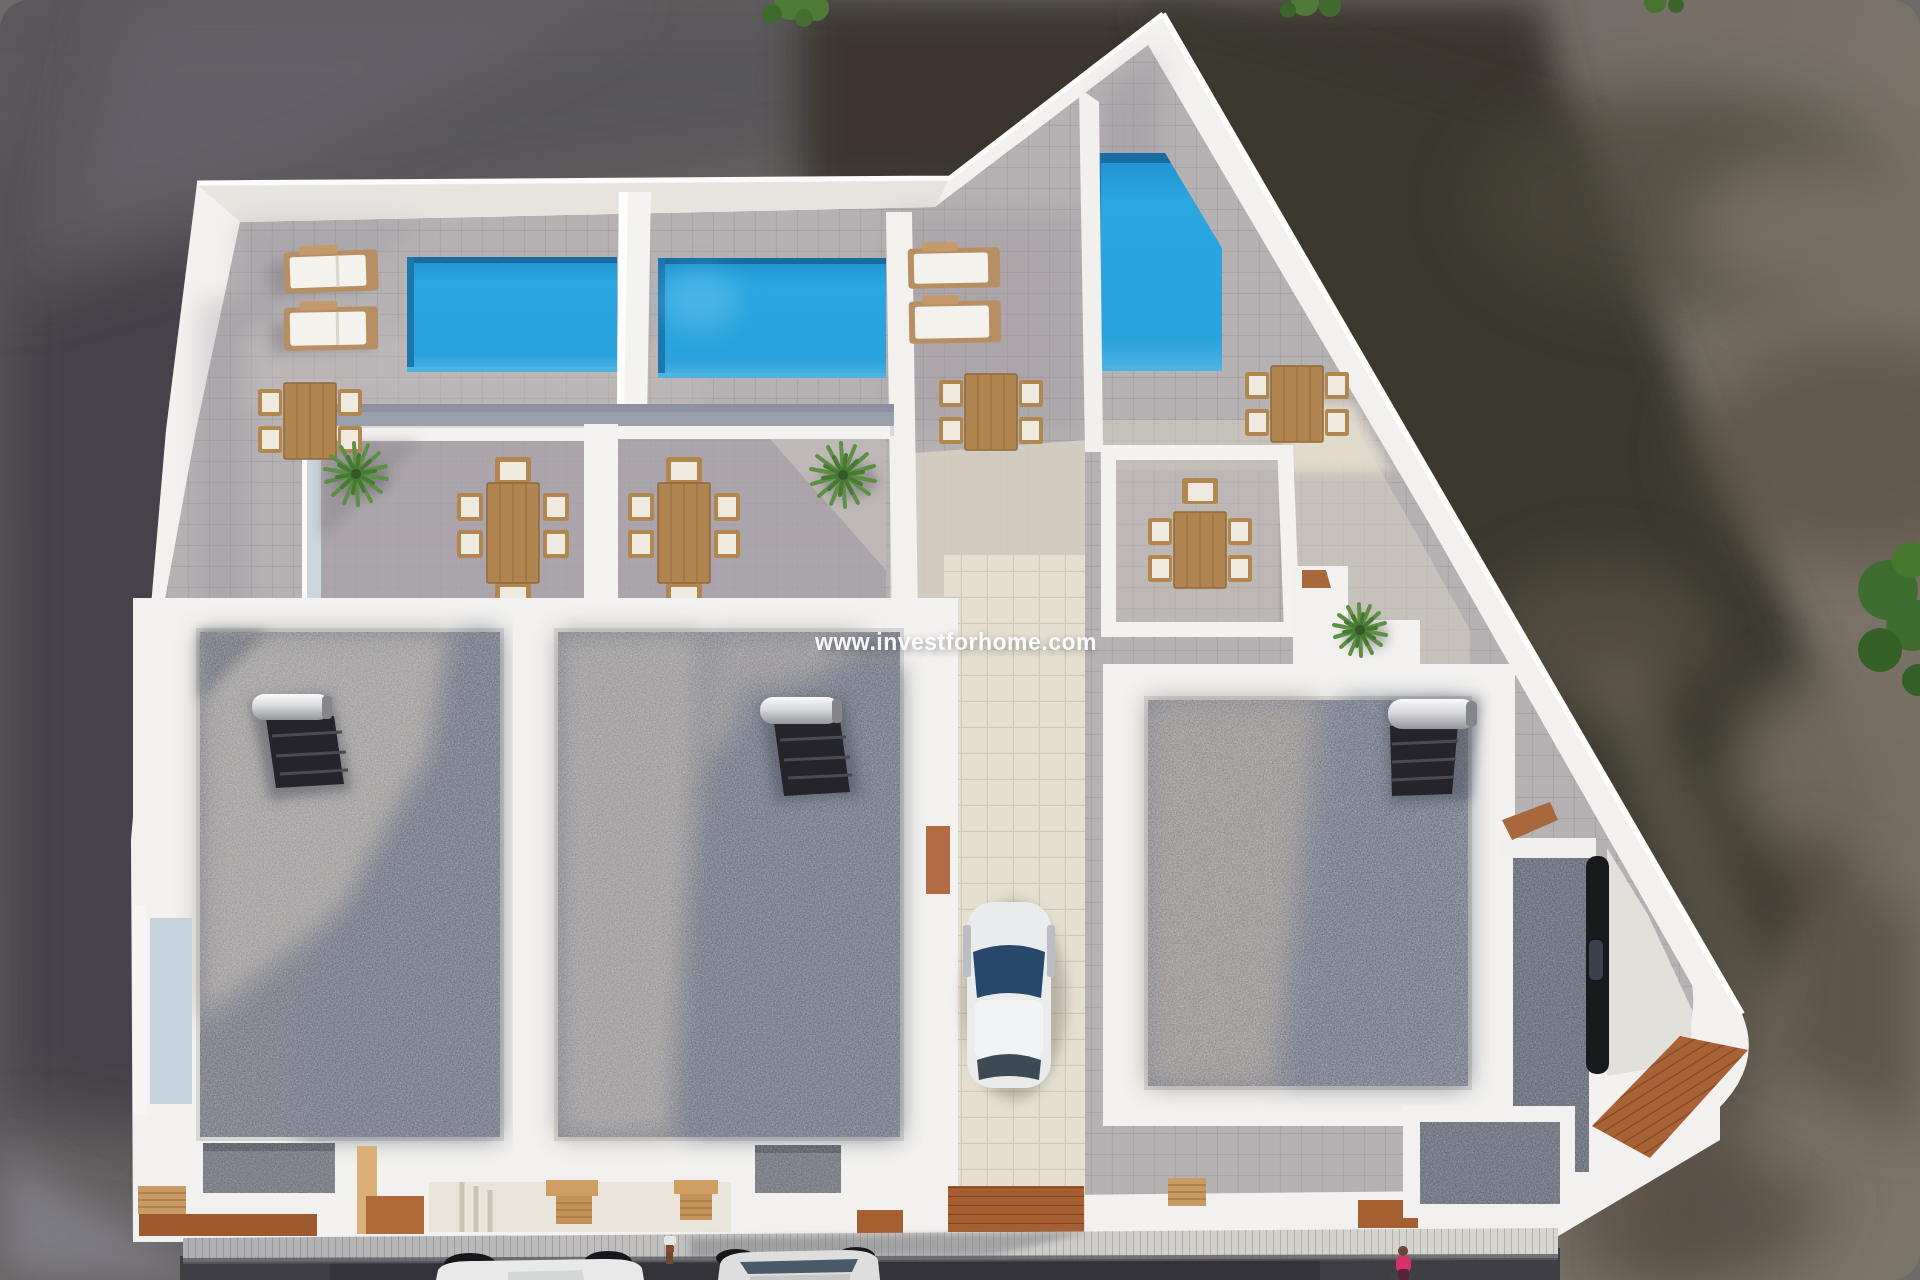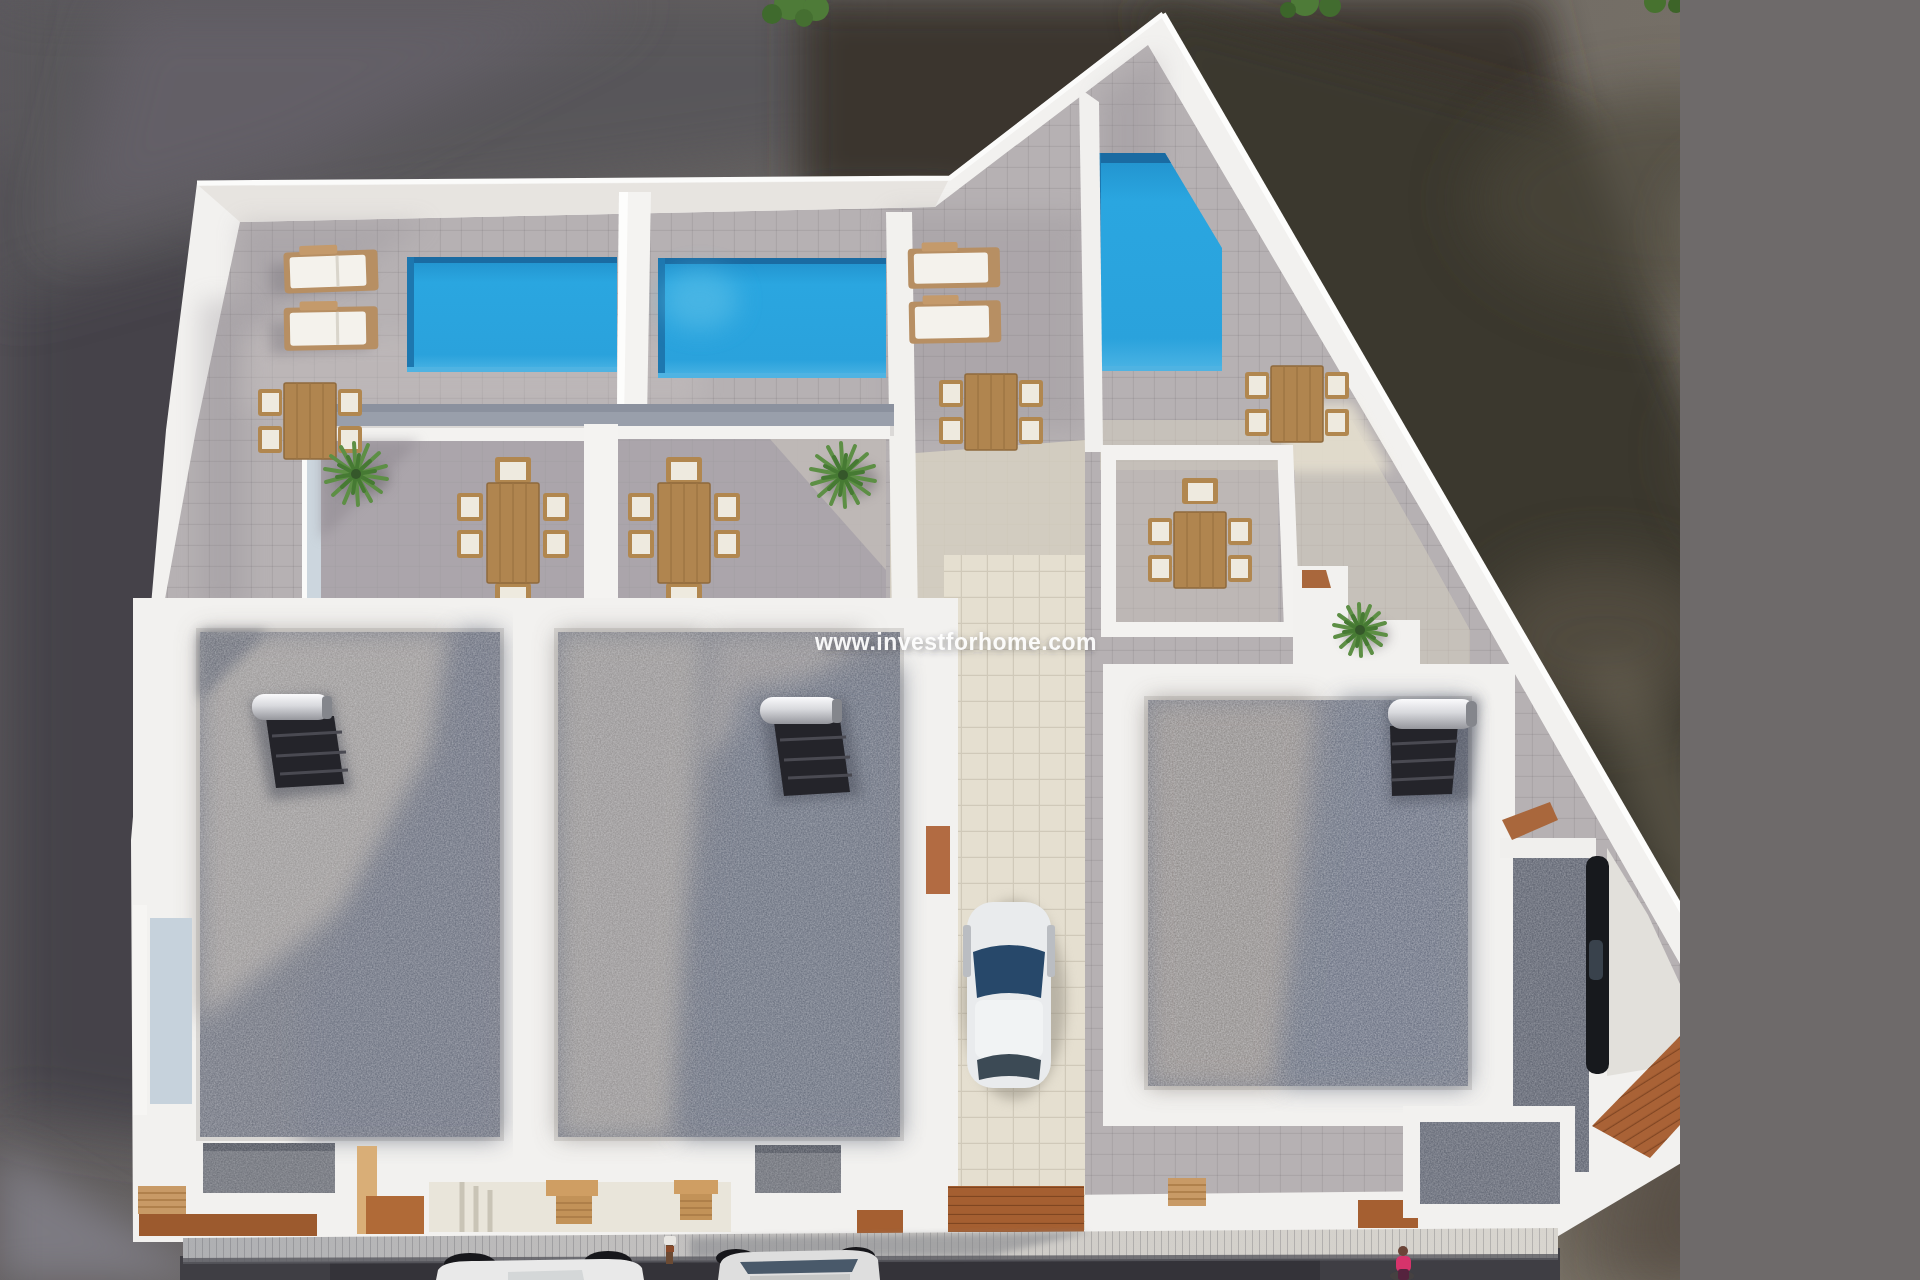--- a/index.html
+++ b/index.html
@@ -1,16 +1,16 @@
 <!DOCTYPE html>
 <html><head>
 <meta charset="utf-8">
 <style>
   html,body{margin:0;padding:0;background:#6e6a6a;}
-  #scene{width:1680px;height:1280px;position:relative;overflow:hidden;}
+  #scene{width:1920px;height:1280px;position:relative;overflow:hidden;border-radius:29px;}
   svg{display:block;}
   text{font-family:"Liberation Sans", sans-serif;}
 </style>
 </head>
 <body>
 <div id="scene">
 <svg width="1920" height="1280" viewBox="0 0 1920 1280">
 <defs>
   <pattern id="tiles" width="21" height="21" patternUnits="userSpaceOnUse">
     <rect width="21" height="21" fill="#b6b1b3"></rect>

